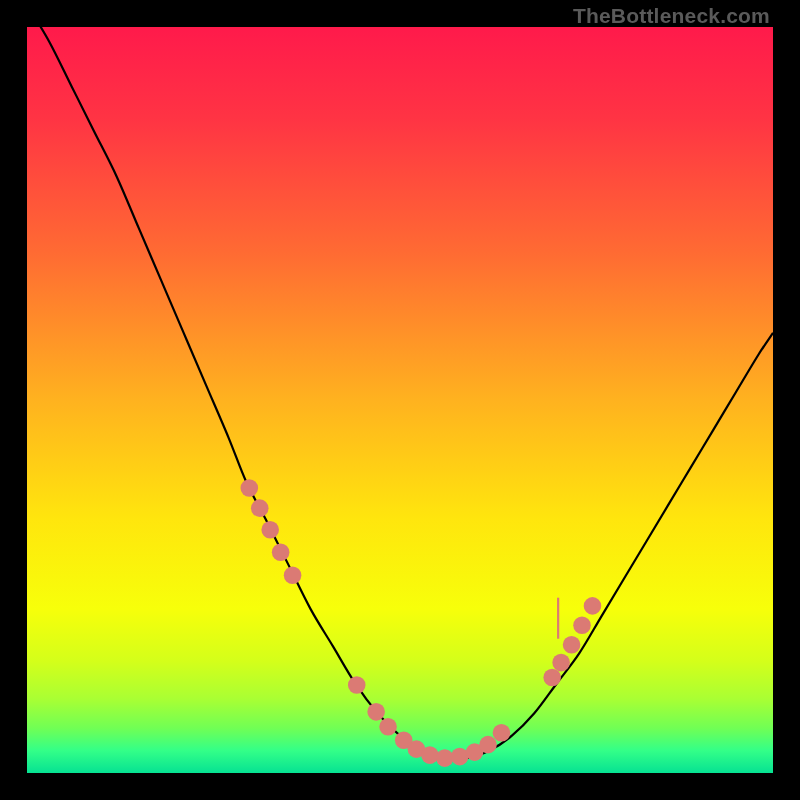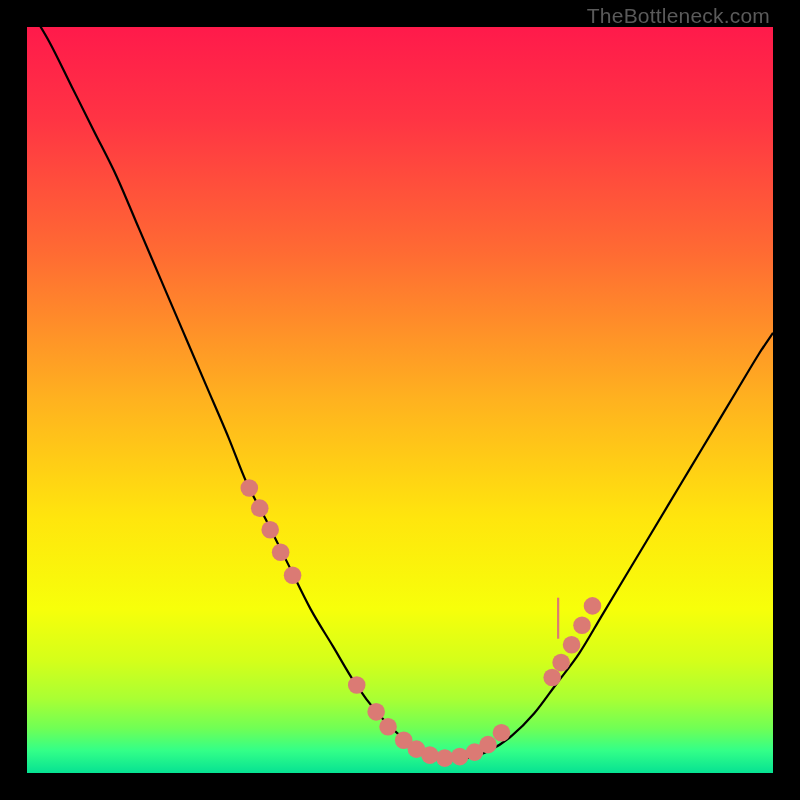--- a/index.html
+++ b/index.html
@@ -40,21 +40,21 @@
     left: 0;
     width: 100%;
     height: 100%;
   }
   .watermark {
     position: absolute;
     top: 4px;
     right: 30px;
     font-family: Arial, Helvetica, sans-serif;
     font-size: 21px;
-    font-weight: 400;
+    font-weight: 700;
     color: #5a5a5a;
     letter-spacing: 0.2px;
   }
 </style>
 </head>
 <body>
 
 <div class="frame">
 
   <div class="plot-area">

